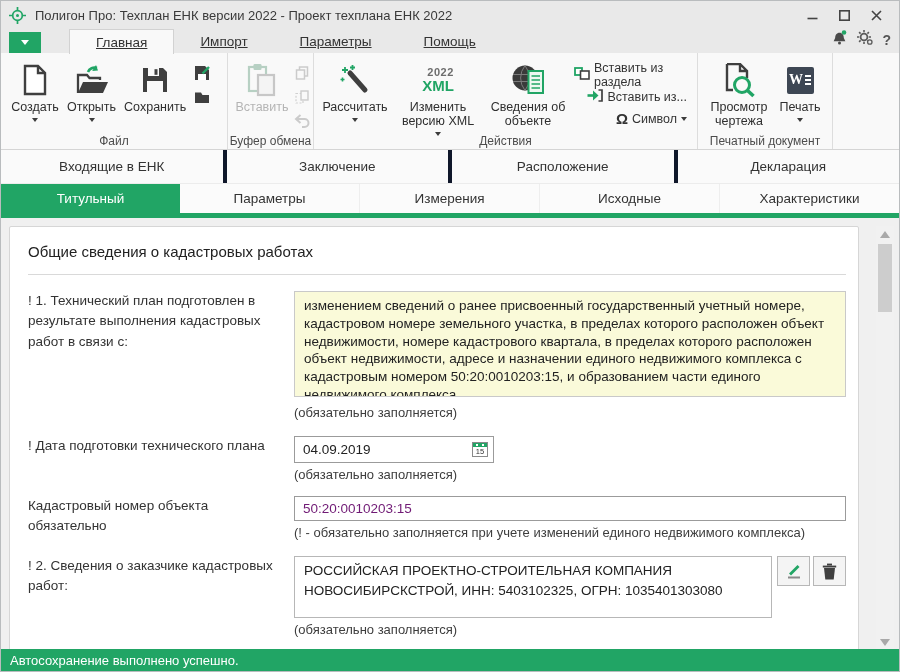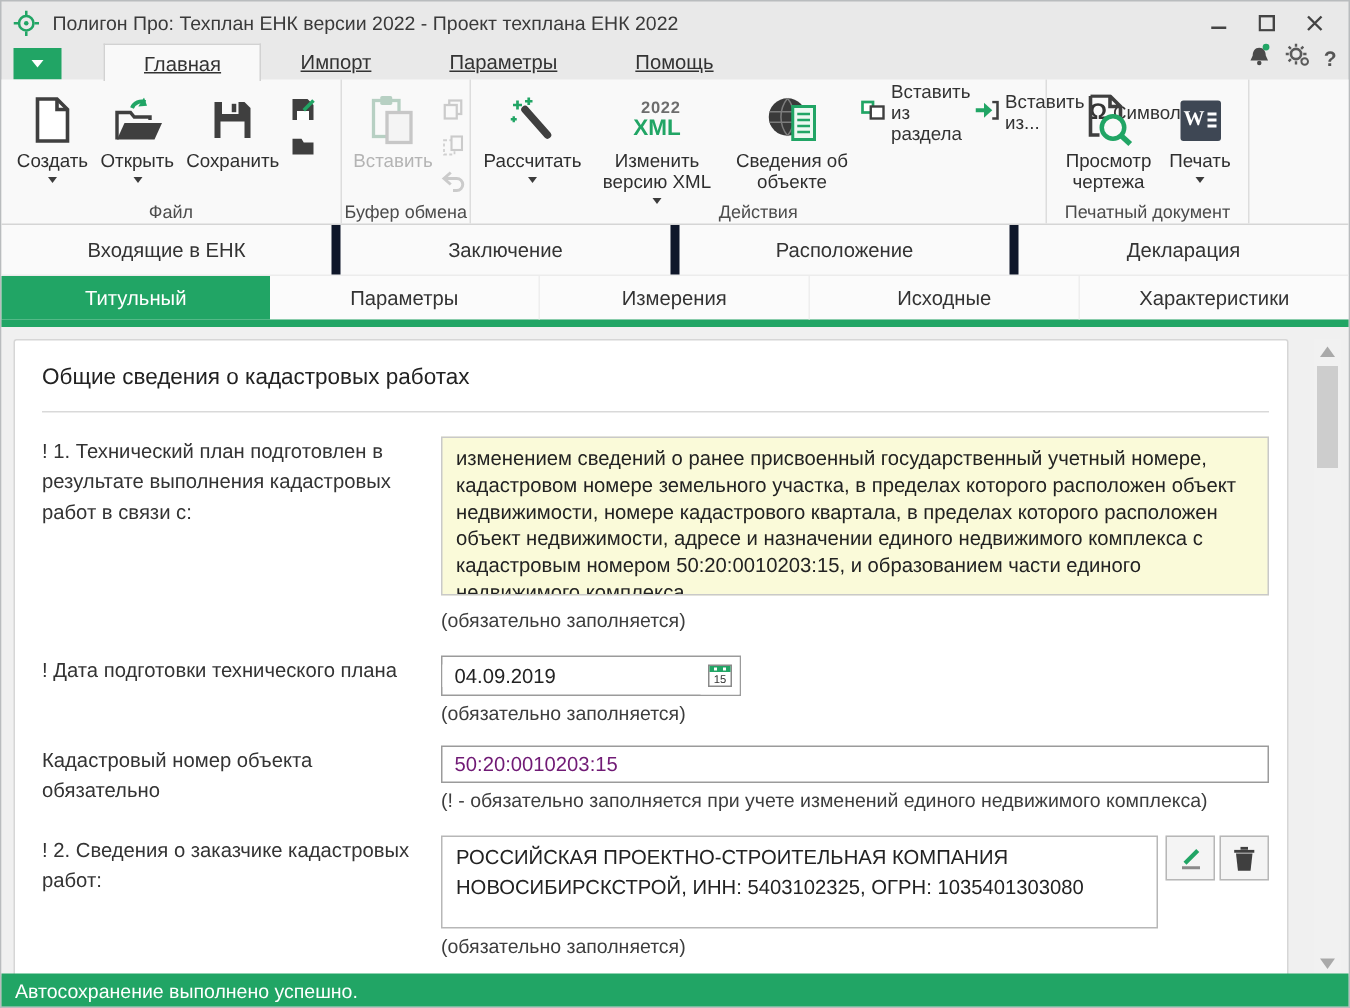--- a/index.html
+++ b/index.html
@@ -59,29 +59,29 @@
   .rb-big .ic { height: 36px; display: flex; align-items: center; justify-content: center; }
   .rb-lab { font-size: 12.5px; color: #2f2f2f; text-align: center; line-height: 1.1; margin-top: 3px; }
   .rb-arrow { width: 0; height: 0; border-left: 3.5px solid transparent; border-right: 3.5px solid transparent; border-top: 4px solid #3c3c3c; margin-top: 3px; }
   .rb-smallcol { display: flex; flex-direction: column; gap: 6px; padding: 5px 2px; }
   .rb-small { width: 20px; height: 18px; display: flex; align-items: center; justify-content: center; }
   .disabled { opacity: .62; }
   .disabled .rb-lab { color: #8a8a8a; }
   .xml-ic { display: flex; flex-direction: column; align-items: flex-end; line-height: 1; }
   .xml-ic .y { font-size: 11px; font-weight: bold; color: #6d6d6d; letter-spacing: .5px; }
   .xml-ic .x { font-size: 15px; font-weight: bold; color: #21a565; }
-  .rb-listcol { display: flex; flex-direction: row; gap: 3px; padding: 6px 4px; align-items: flex-end; }
+  .rb-listcol { display: flex; flex-direction: column; gap: 3px; padding: 6px 4px; align-items: flex-end; }
   .rb-listitem { display: flex; align-items: center; gap: 4px; font-size: 12.5px; color: #333; height: 19px; }
   .omega { font-size: 15px; font-weight: bold; color: #333; line-height: 1; }
   .word-ic { width: 27px; height: 27px; background: #3e4754; border-radius: 2px; display: flex; align-items: center; justify-content: center; gap: 2px; }
   .word-w { color: #fff; font-weight: bold; font-size: 14px; font-family: "Liberation Serif", serif; }
   .word-lines i { display: block; width: 6px; height: 1.5px; background: #fff; margin: 2.5px 0; }
   
   .tabs-row1 { height: 34px; display: flex; background: #fafafa; border-bottom: 1px solid #ececec; }
-  .tabs-row1 .stab { flex: 1; display: flex; align-items: center; justify-content: center; font-size: 13.5px; color: #333; border-right: 6px solid #0f172a; }
+  .tabs-row1 .stab { flex: 1; display: flex; align-items: center; justify-content: center; font-size: 13.5px; color: #333; border-right: 4px solid #0f172a; }
   .tabs-row1 .stab:last-child { border-right: none; }
   .tabs-row2 { height: 29px; display: flex; background: #fbfbfb; }
   .tabs-row2 .stab { flex: 1; display: flex; align-items: center; justify-content: center; font-size: 13.5px; color: #333; border-right: 1px solid #eee; }
   .tabs-row2 .stab:last-child { border-right: none; }
   .tabs-row2 .stab.active { background: #21a565; color: #fff; border-right: none; }
   .green-strip { height: 5px; background: #21a565; }
   
   .content { position: relative; height: 433px; background: #f0f0f0; overflow: hidden; }
   .card {
     position: absolute; left: 8px; top: 8px; width: 850px; height: 520px;

